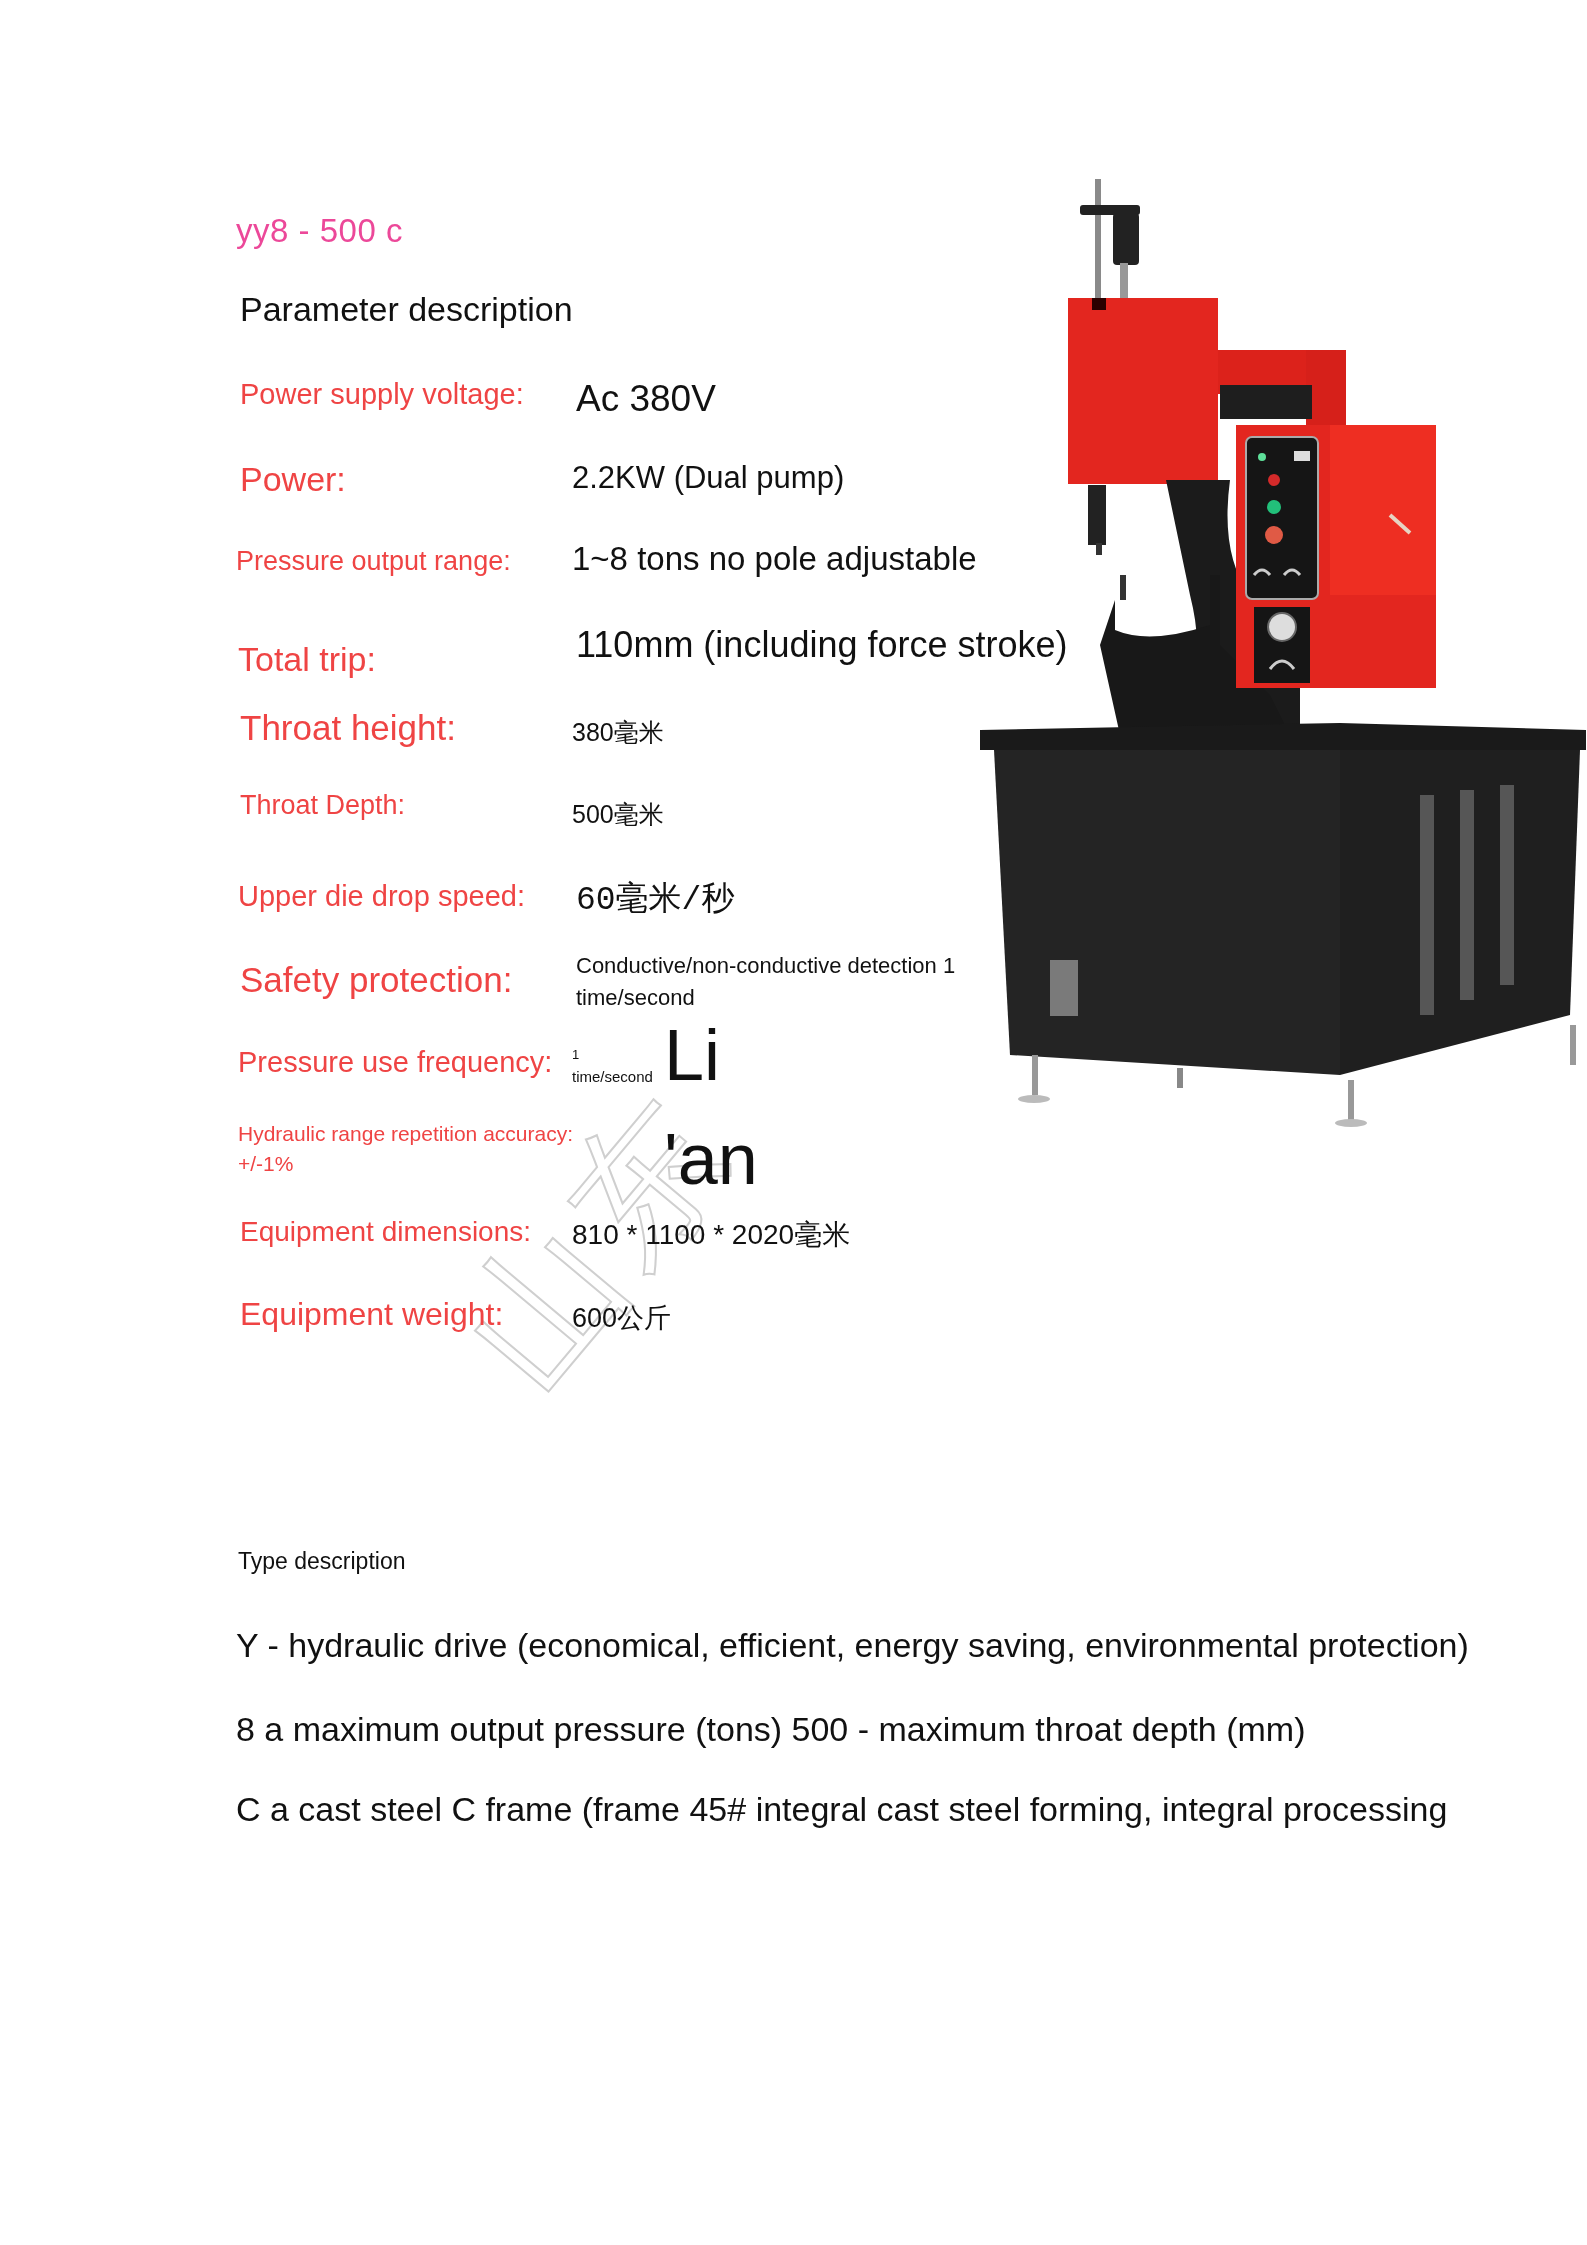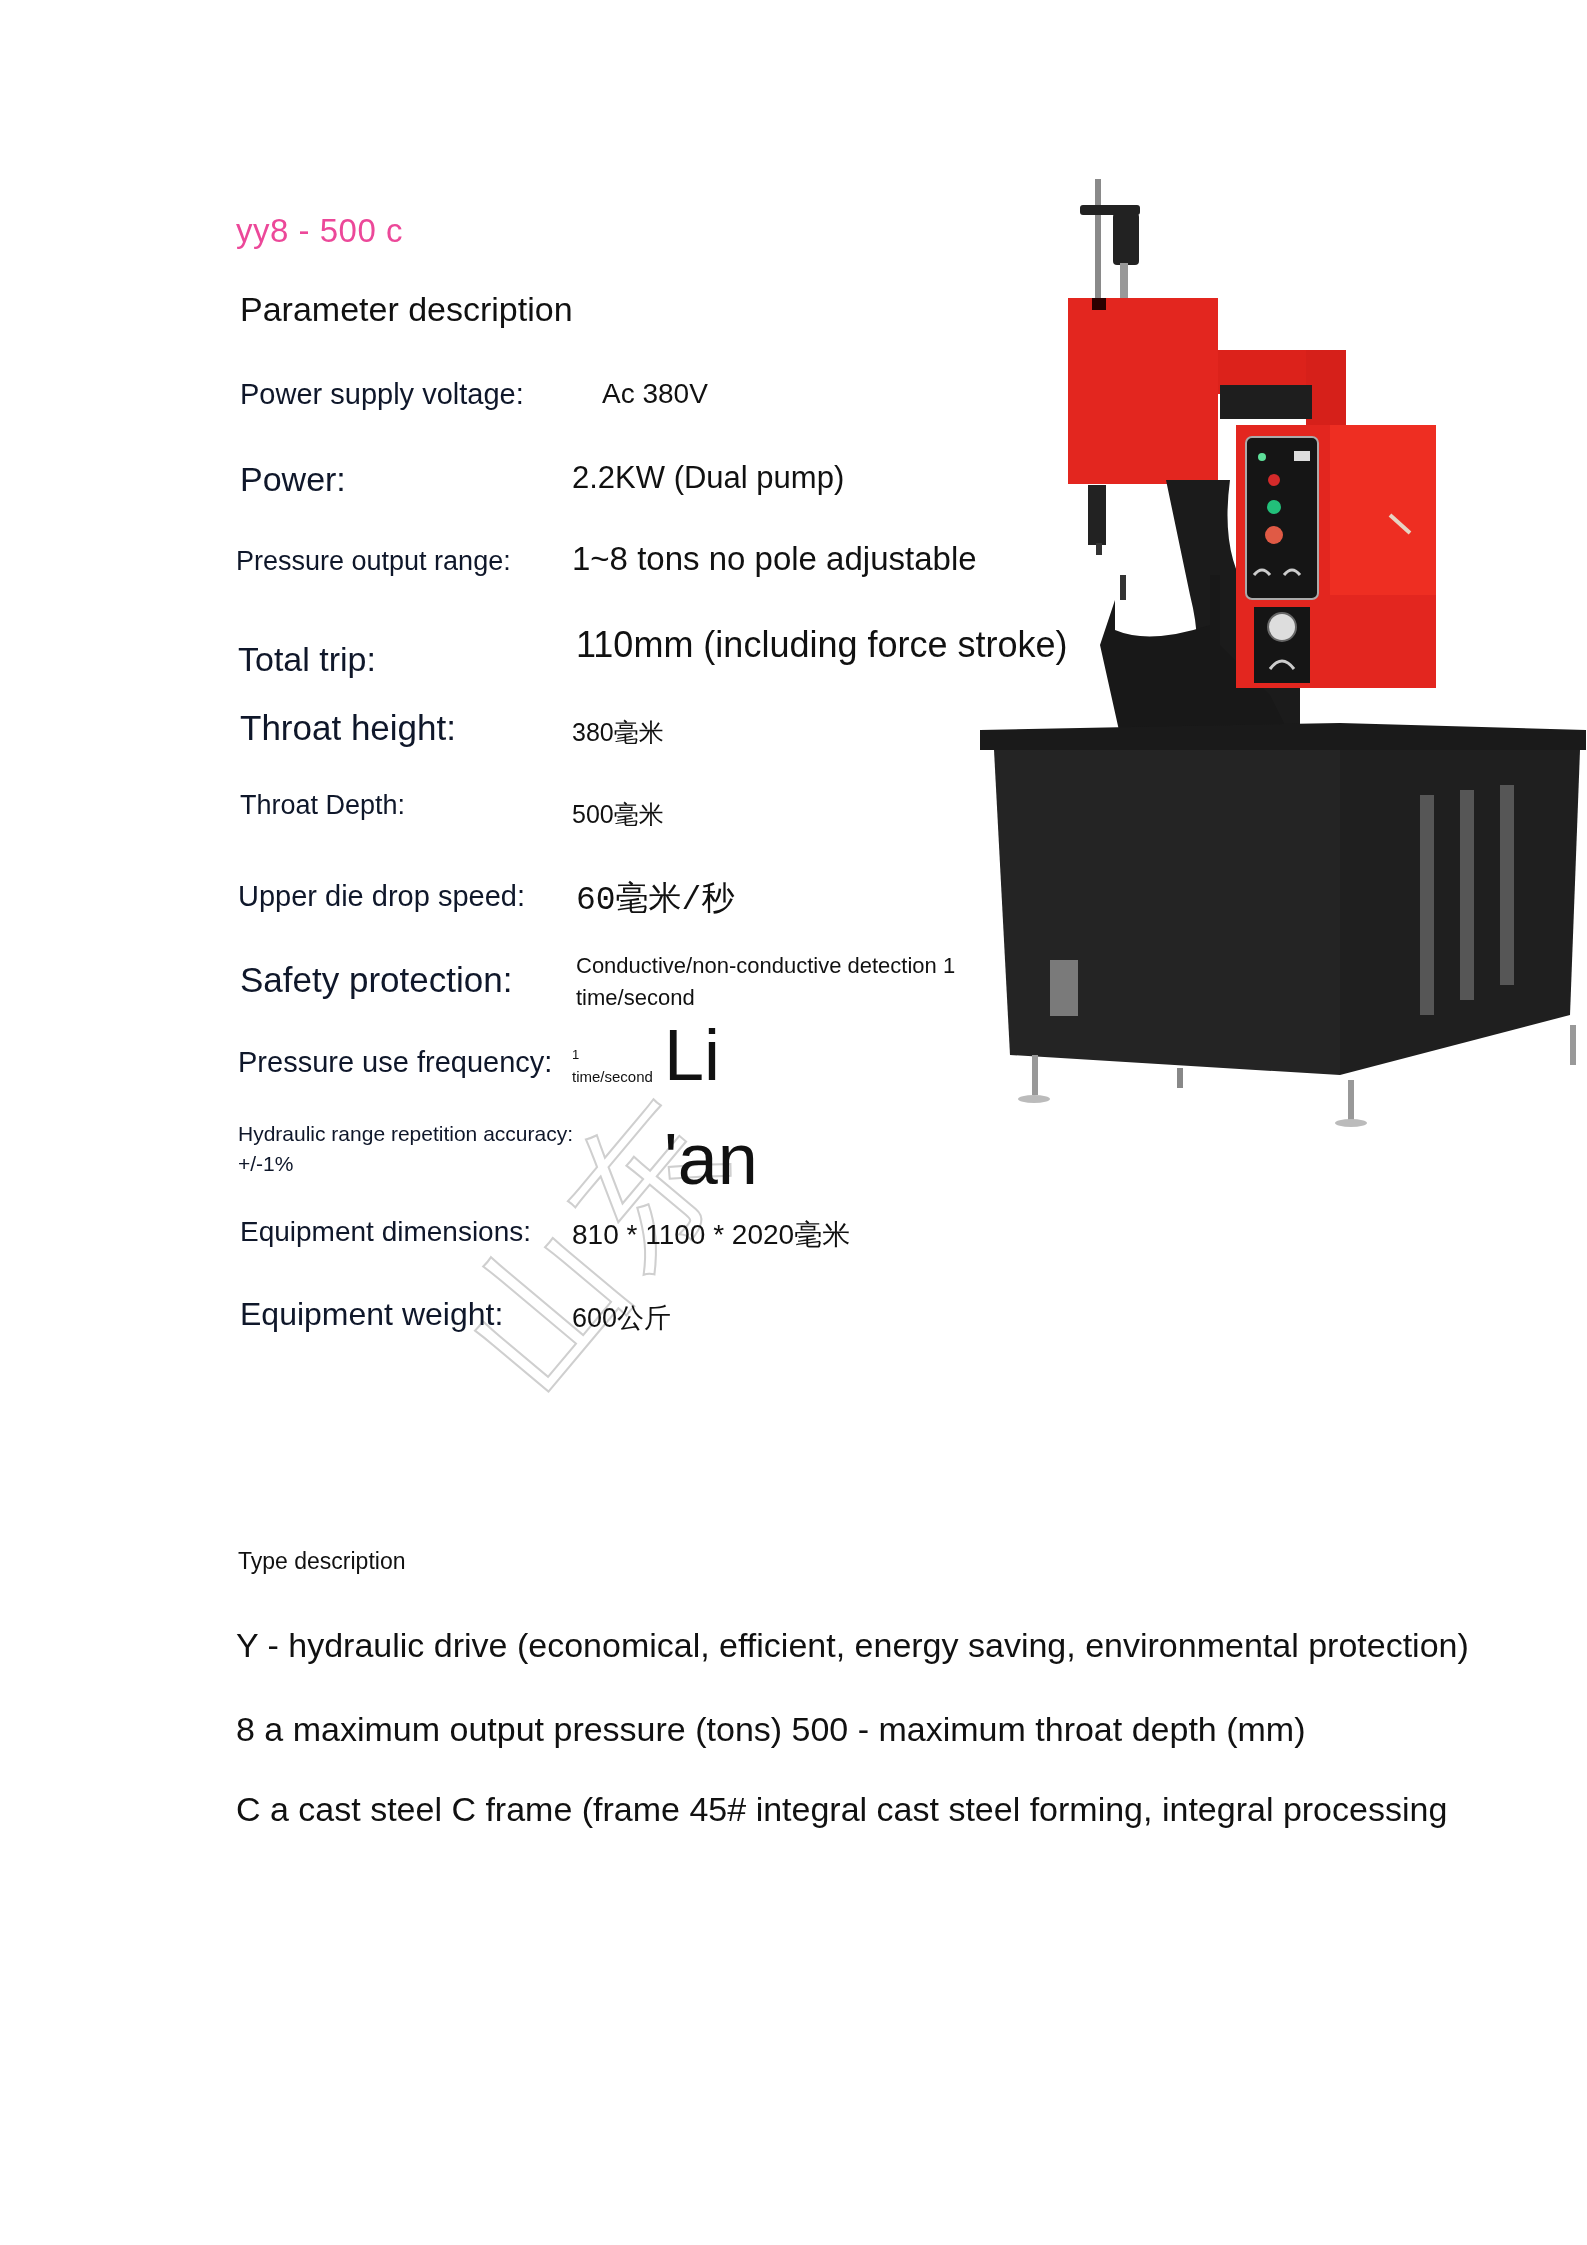--- a/index.html
+++ b/index.html
@@ -1,39 +1,39 @@
 <!DOCTYPE html>
 <html><head>
 <meta charset="utf-8">
 <style>
   html, body { margin: 0; padding: 0; background: #ffffff; }
   body { width: 1587px; height: 2245px; position: relative; overflow: hidden;
          font-family: "Liberation Sans", "DejaVu Sans", sans-serif; color: #111; }
   .abs { position: absolute; white-space: nowrap; }
   .title { left: 236px; top: 212px; font-size: 33px; color: #ec4899; letter-spacing: 0.5px; }
   .section { left: 240px; top: 290px; font-size: 34px; color: #111; }
-  .lbl { color: #0f172a; }
+  .lbl { color: #ef4444; }
   .val { color: #111; }
   .watermark { position: absolute; left: 420px; top: 1300px; font-size: 150px; color: transparent;
                -webkit-text-stroke: 2px #cfcfcf; transform: rotate(-50deg); transform-origin: left top;
                font-family: "DejaVu Serif", serif; letter-spacing: 10px; }
   .type-lbl { left: 238px; top: 1548px; font-size: 23px; }
   .type-line { font-size: 34px; left: 236px; }
   .machine { position: absolute; left: 970px; top: 175px; width: 617px; height: 1000px; }
 </style>
 </head>
 <body>
 
 <div class="watermark">山东</div>
 
 <div class="abs title">yy8 - 500 c</div>
 <div class="abs section">Parameter description</div>
 
 <div class="abs lbl" style="left:240px;top:378px;font-size:29px;">Power supply voltage:</div>
-<div class="abs val" style="left:602px;top:378px;font-size:28px;">Ac 380V</div>
+<div class="abs val" style="left:576px;top:378px;font-size:37px;">Ac 380V</div>
 
 <div class="abs lbl" style="left:240px;top:460px;font-size:34px;">Power:</div>
 <div class="abs val" style="left:572px;top:460px;font-size:31px;">2.2KW (Dual pump)</div>
 
 <div class="abs lbl" style="left:236px;top:546px;font-size:27px;">Pressure output range:</div>
 <div class="abs val" style="left:572px;top:540px;font-size:33px;">1~8 tons no pole adjustable</div>
 
 <div class="abs lbl" style="left:238px;top:624px;font-size:34px;margin-top:16px;">Total trip:</div>
 <div class="abs val" style="left:576px;top:624px;font-size:36px;">110mm (including force stroke)</div>
 

